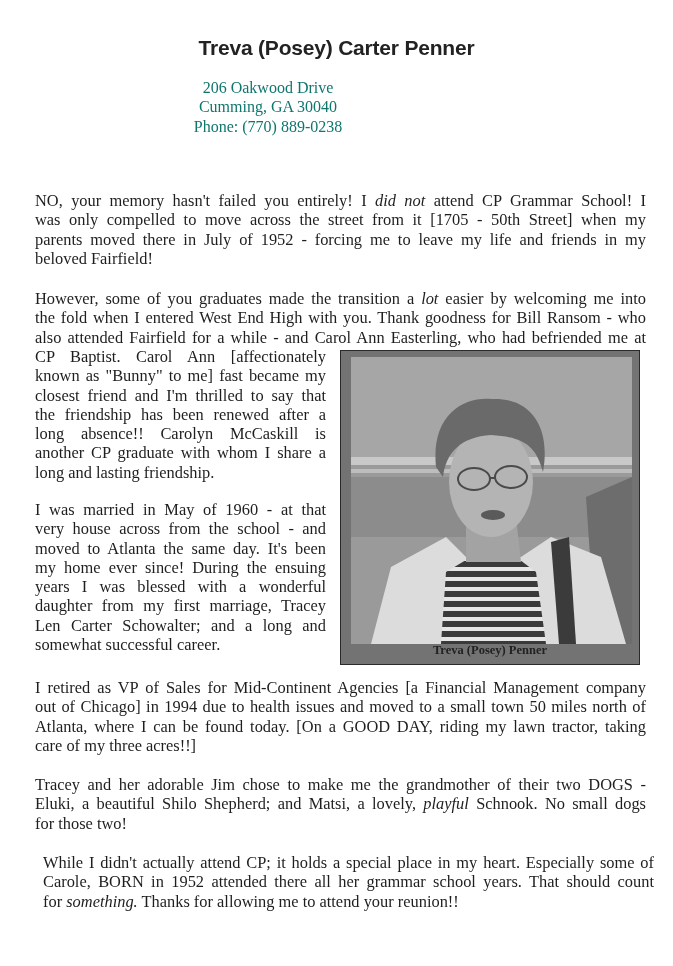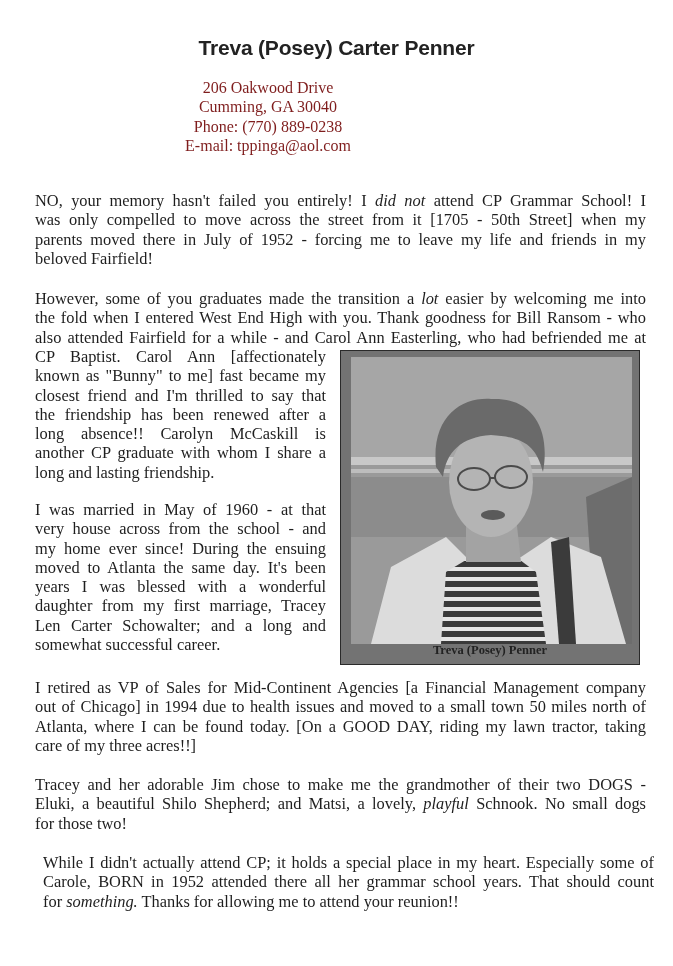--- a/index.html
+++ b/index.html
@@ -5,21 +5,21 @@
   html, body { margin: 0; padding: 0; background: #ffffff; }
   body { width: 673px; height: 966px; position: relative; overflow: hidden; color: #1a1a1a; }
   .page { position: absolute; left: 0; top: 0; width: 673px; height: 966px; }
   .title {
     position: absolute; left: 0; width: 673px; top: 36px; text-align: center;
     font-family: "Liberation Sans", sans-serif; font-weight: bold; font-size: 21px;
     letter-spacing: -0.2px; color: #222;
   }
   .address {
     position: absolute; left: 0; width: 536px; top: 78px; text-align: center;
-    font-family: "Liberation Serif", serif; font-size: 16px; line-height: 19.3px; color: #7f1d1d;
+    font-family: "Liberation Serif", serif; font-size: 16px; line-height: 19.3px; color: #0f766e;
   }
   .address div { white-space: nowrap; }
   .body-text {
     font-family: "Liberation Serif", serif; font-size: 16.4px; line-height: 19.3px; color: #1e1e1e;
     text-align: justify;
   }
   .para { position: absolute; left: 35px; width: 611px; }
   .para-narrow { position: absolute; left: 35px; width: 291px; }
   .line { white-space: nowrap; text-align-last: justify; text-align: justify; display: block; }
   .line.last { text-align-last: left; }
@@ -42,21 +42,20 @@
 <body>
 
 <div class="page">
 
   <div class="title">Treva (Posey) Carter Penner</div>
 
   <div class="address">
     <div>206 Oakwood Drive</div>
     <div>Cumming, GA 30040</div>
     <div>Phone:  (770) 889-0238</div>
-    <div>E-mail:  tppinga@aol.com</div>
   </div>
 
   <div class="para body-text" style="top:191px;">
     <span class="line"><span>NO, your memory hasn't failed you entirely!  I </span><em>did not</em><span> attend CP Grammar School!  I</span></span>
     <span class="line">was only compelled to move across the street from it [1705 - 50th Street] when my</span>
     <span class="line">parents moved there in July of 1952 - forcing me to leave my life and friends in my</span>
     <span class="line last">beloved Fairfield!</span>
   </div>
 
   <div class="para body-text" style="top:289px;">
@@ -71,22 +70,22 @@
     <span class="line">closest friend and I'm thrilled to say that</span>
     <span class="line">the friendship has been renewed after a</span>
     <span class="line">long absence!!  Carolyn McCaskill is</span>
     <span class="line">another CP graduate with whom I share a</span>
     <span class="line last">long and lasting friendship.</span>
   </div>
 
   <div class="para-narrow body-text" style="top:500px;">
     <span class="line">I was married in May of 1960 - at that</span>
     <span class="line">very house across from the school - and</span>
+    <span class="line">moved to Atlanta the same day.  It's been</span>
     <span class="line">my home ever since!  During the ensuing</span>
-    <span class="line">moved to Atlanta the same day.  It's been</span>
     <span class="line">years I was blessed with a wonderful</span>
     <span class="line">daughter from my first marriage, Tracey</span>
     <span class="line">Len Carter Schowalter; and a long and</span>
     <span class="line last">somewhat successful career.</span>
   </div>
 
   <div class="photo-frame">
     <div class="photo">
       <svg width="281" height="287" viewBox="0 0 281 287">
         <defs>

